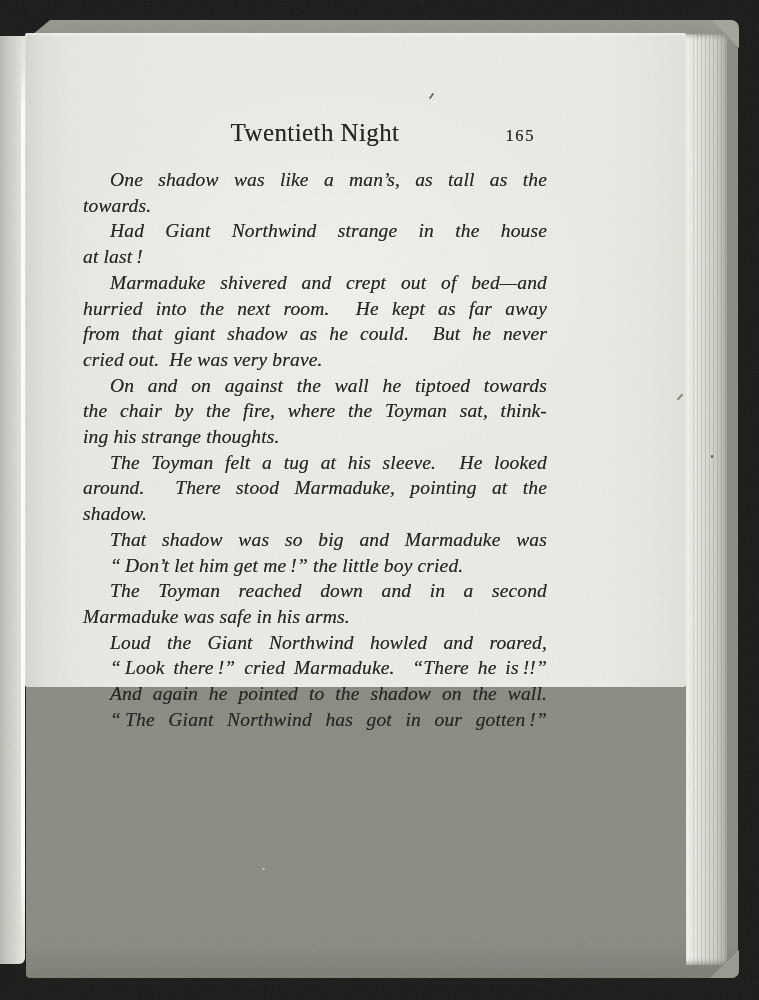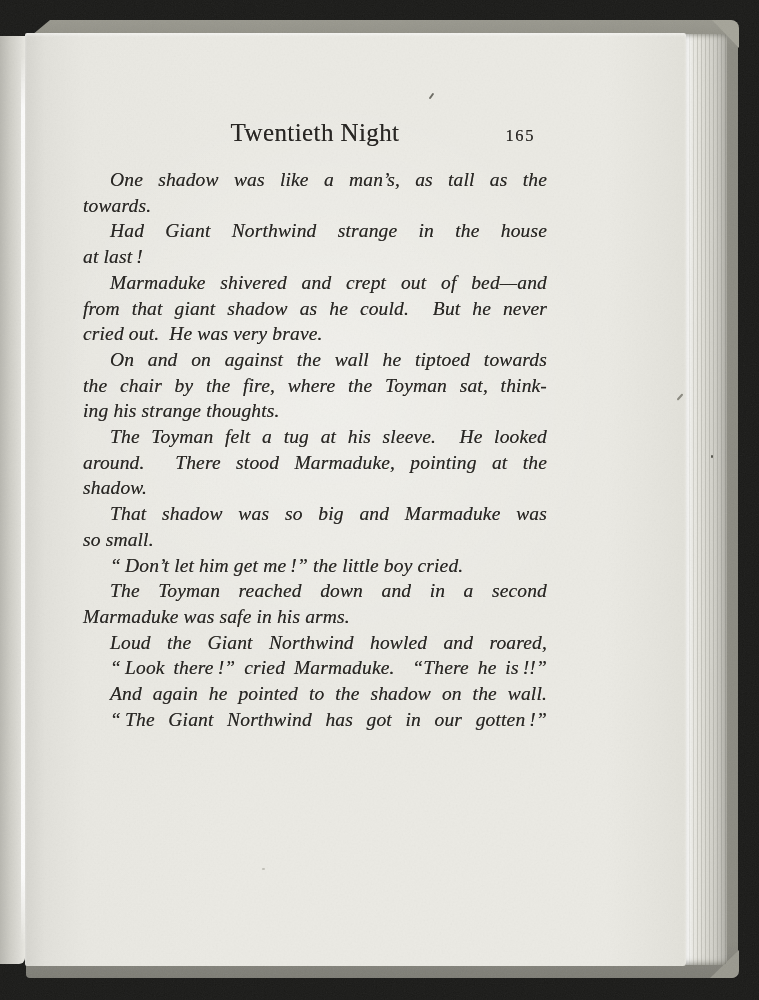--- a/index.html
+++ b/index.html
@@ -46,21 +46,21 @@
     position:absolute;left:686px;top:34px;width:41px;height:931px;
     background-image:
       linear-gradient(90deg,rgba(255,255,255,.95) 0,rgba(255,255,255,.25) 6px,rgba(255,255,255,0) 12px,rgba(118,117,108,.18) 70%,rgba(96,95,87,.38) 100%),
       repeating-linear-gradient(90deg,#e4e3dc 0 3px,#c7c6be 3px 4px);
     border-radius:0 3px 4px 0;
     box-shadow:inset 0 4px 5px -3px rgba(90,90,80,.6), inset 0 -5px 6px -4px rgba(90,90,80,.7);
   }
 
   
   .page{
-    position:absolute;left:25px;top:33px;width:661px;height:933px;
+    position:absolute;left:25px;top:33px;width:661px;height:654px;
     background-image:
       radial-gradient(ellipse 60% 45% at 46% 38%,rgba(255,255,255,.30),rgba(255,255,255,0) 70%),
       linear-gradient(90deg,#d6d5cf 0,#e2e1db 20px,#e9e8e2 60px,var(--paper,#ebeae4) 30%,var(--paper,#ebeae4) 88%,#e2e1da 100%);
     border-radius:2px 2px 3px 2px;
     box-shadow:inset 0 2px 3px rgba(255,255,255,.5);
   }
 
   
   .header{position:absolute;left:58px;top:85px;width:464px;height:34px;color:var(--ink,#23211e);}
   .title{
@@ -116,36 +116,36 @@
         <div>
           <div class="line indent just">One shadow was like a man’s, as tall as the</div>
           <div class="line">towards.</div>
         </div>
         <div>
           <div class="line indent just">Had Giant Northwind strange in the house</div>
           <div class="line">at last !</div>
         </div>
         <div>
           <div class="line indent just">Marmaduke shivered and crept out of bed—and</div>
+          <div class="line just">hurried into the next room.  He kept as far away</div>
           <div class="line just">from that giant shadow as he could.  But he never</div>
           <div class="line">cried out.  He was very brave.</div>
         </div>
         <div>
           <div class="line indent just">On and on against the wall he tiptoed towards</div>
           <div class="line just">the chair by the fire, where the Toyman sat, think-</div>
           <div class="line">ing his strange thoughts.</div>
         </div>
         <div>
           <div class="line indent just">The Toyman felt a tug at his sleeve.  He looked</div>
           <div class="line just">around.  There stood Marmaduke, pointing at the</div>
           <div class="line">shadow.</div>
         </div>
         <div>
           <div class="line indent just">That shadow was so big and Marmaduke was</div>
-          <div class="line">so small.</div>
         </div>
         <div>
           <div class="line indent">“ Don’t let him get me !” the little boy cried.</div>
         </div>
         <div>
           <div class="line indent just">The Toyman reached down and in a second</div>
           <div class="line">Marmaduke was safe in his arms.</div>
         </div>
         <div>
           <div class="line indent just">Loud the Giant Northwind howled and roared,</div>

